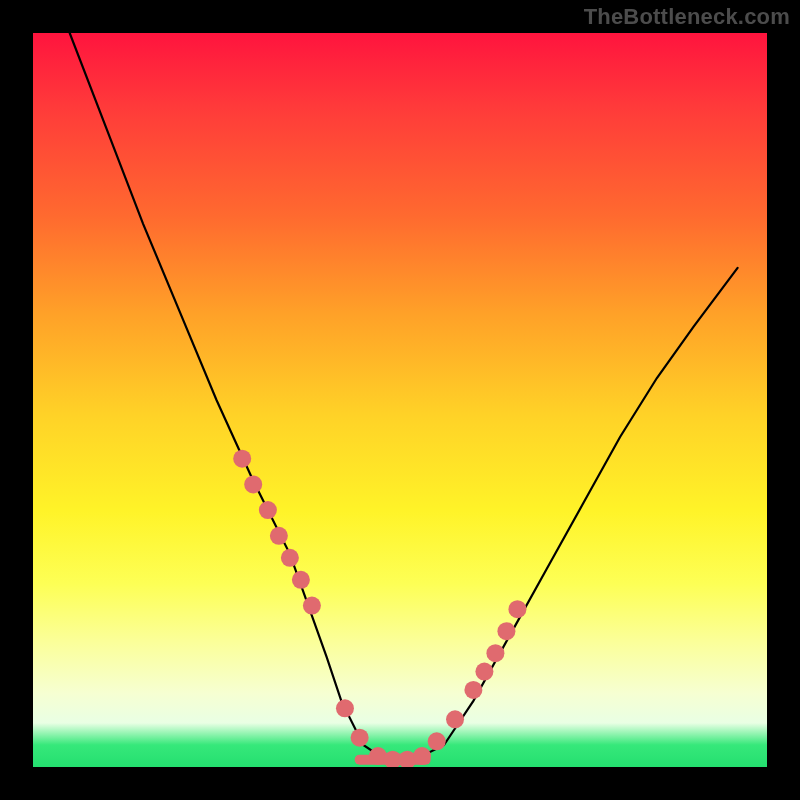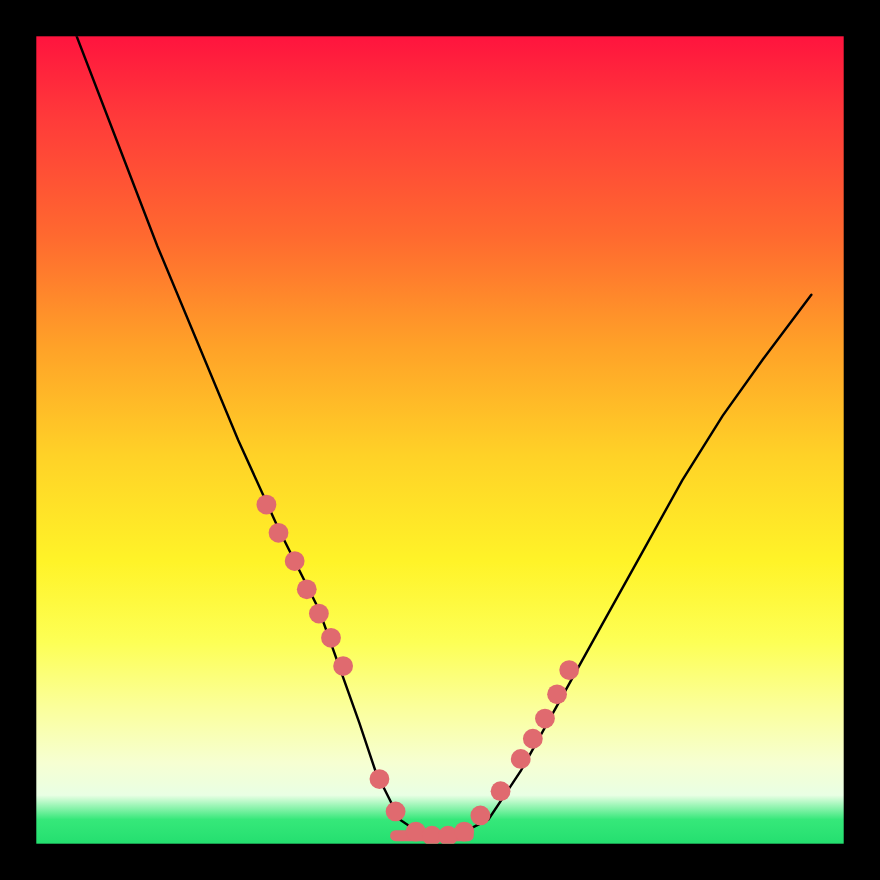--- a/index.html
+++ b/index.html
@@ -71,20 +71,21 @@
     fill: none;
     stroke: #e06a6f;
     stroke-width: 10;
     stroke-linecap: round;
   }
 </style>
 </head>
 <body>
 
 <div class="frame">
+  <div class="watermark">TheBottleneck.com</div>
 
   <div class="plot">
     <svg class="curve" viewBox="0 0 734 734">
       <path id="curve-path" class="curve-path" d="M36.7 0.0 L73.4 95.4 L110.1 190.8 L146.8 278.9 L183.5 367.0 L220.2 447.7 L256.9 521.1 L293.6 623.9 L308.3 667.9 L330.3 712.0 L352.3 726.7 L367.0 726.7 L381.7 726.7 L411.0 712.0 L440.4 667.9 L477.1 601.9 L513.8 535.8 L550.5 469.8 L587.2 403.7 L623.9 345.0 L660.6 293.6 L704.6 234.9 "></path>
       <line id="flat-seg" class="flat-seg" x1="326.63" y1="726.66" x2="392.69" y2="726.66"></line>
       <g id="dots">
           <circle cx="209.18999999999997" cy="425.72" r="9" class="dot"></circle>
           <circle cx="220.2" cy="451.40999999999997" r="9" class="dot"></circle>
           <circle cx="234.88" cy="477.1" r="9" class="dot"></circle>
           <circle cx="245.89000000000001" cy="502.78999999999996" r="9" class="dot"></circle>

